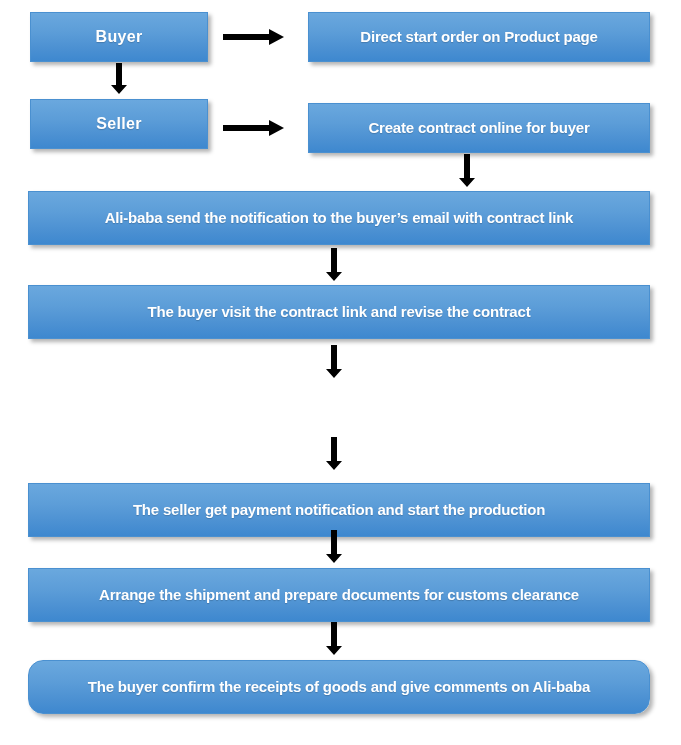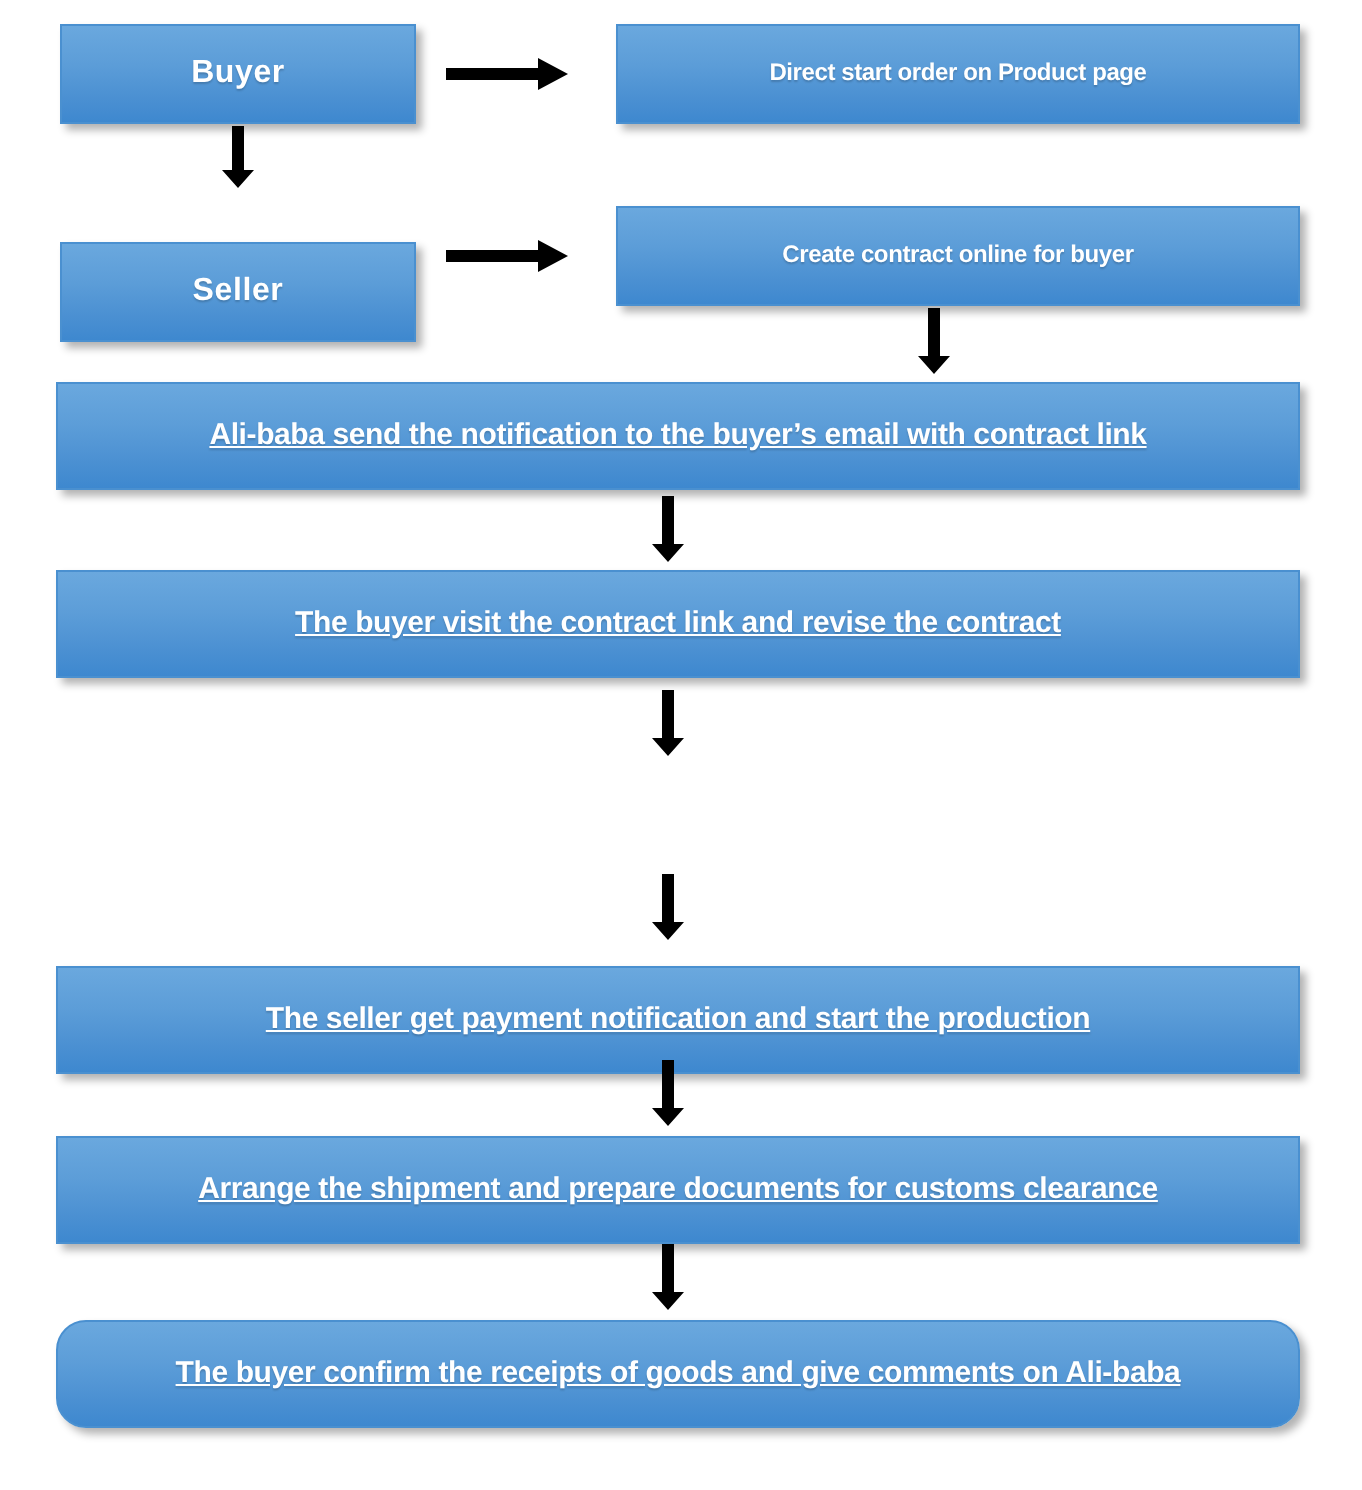--- a/index.html
+++ b/index.html
@@ -51,39 +51,38 @@
   
   .node.role {
     left: 30px;
     width: 178px;
     height: 50px;
     font-size: 16px;
   }
   .node.role .node-label { letter-spacing: 0.3px; }
 
   #node-buyer  { top: 12px; }
-  #node-seller { top: 99px; margin-top: 22px; }
+  #node-seller { top: 99px; }
 
   
   .node.side {
     left: 308px;
     width: 342px;
     height: 50px;
-    font-size: 12px;
+    font-size: 15px;
   }
   #node-direct-order { top: 12px; }
   #node-create-contract { top: 103px; }
 
   
   .node.wide {
     left: 28px;
     width: 622px;
     height: 54px;
     font-size: 15px;
-    text-decoration: underline;
   }
   #node-notification { top: 191px; }
   #node-visit-link   { top: 285px; }
   #node-confirm-pay  { top: 383px; }
   #node-seller-prod  { top: 483px; }
   #node-shipment     { top: 568px; }
   #node-receipts     { top: 660px; border-radius: 15px; }
 
   
   .arrow {

